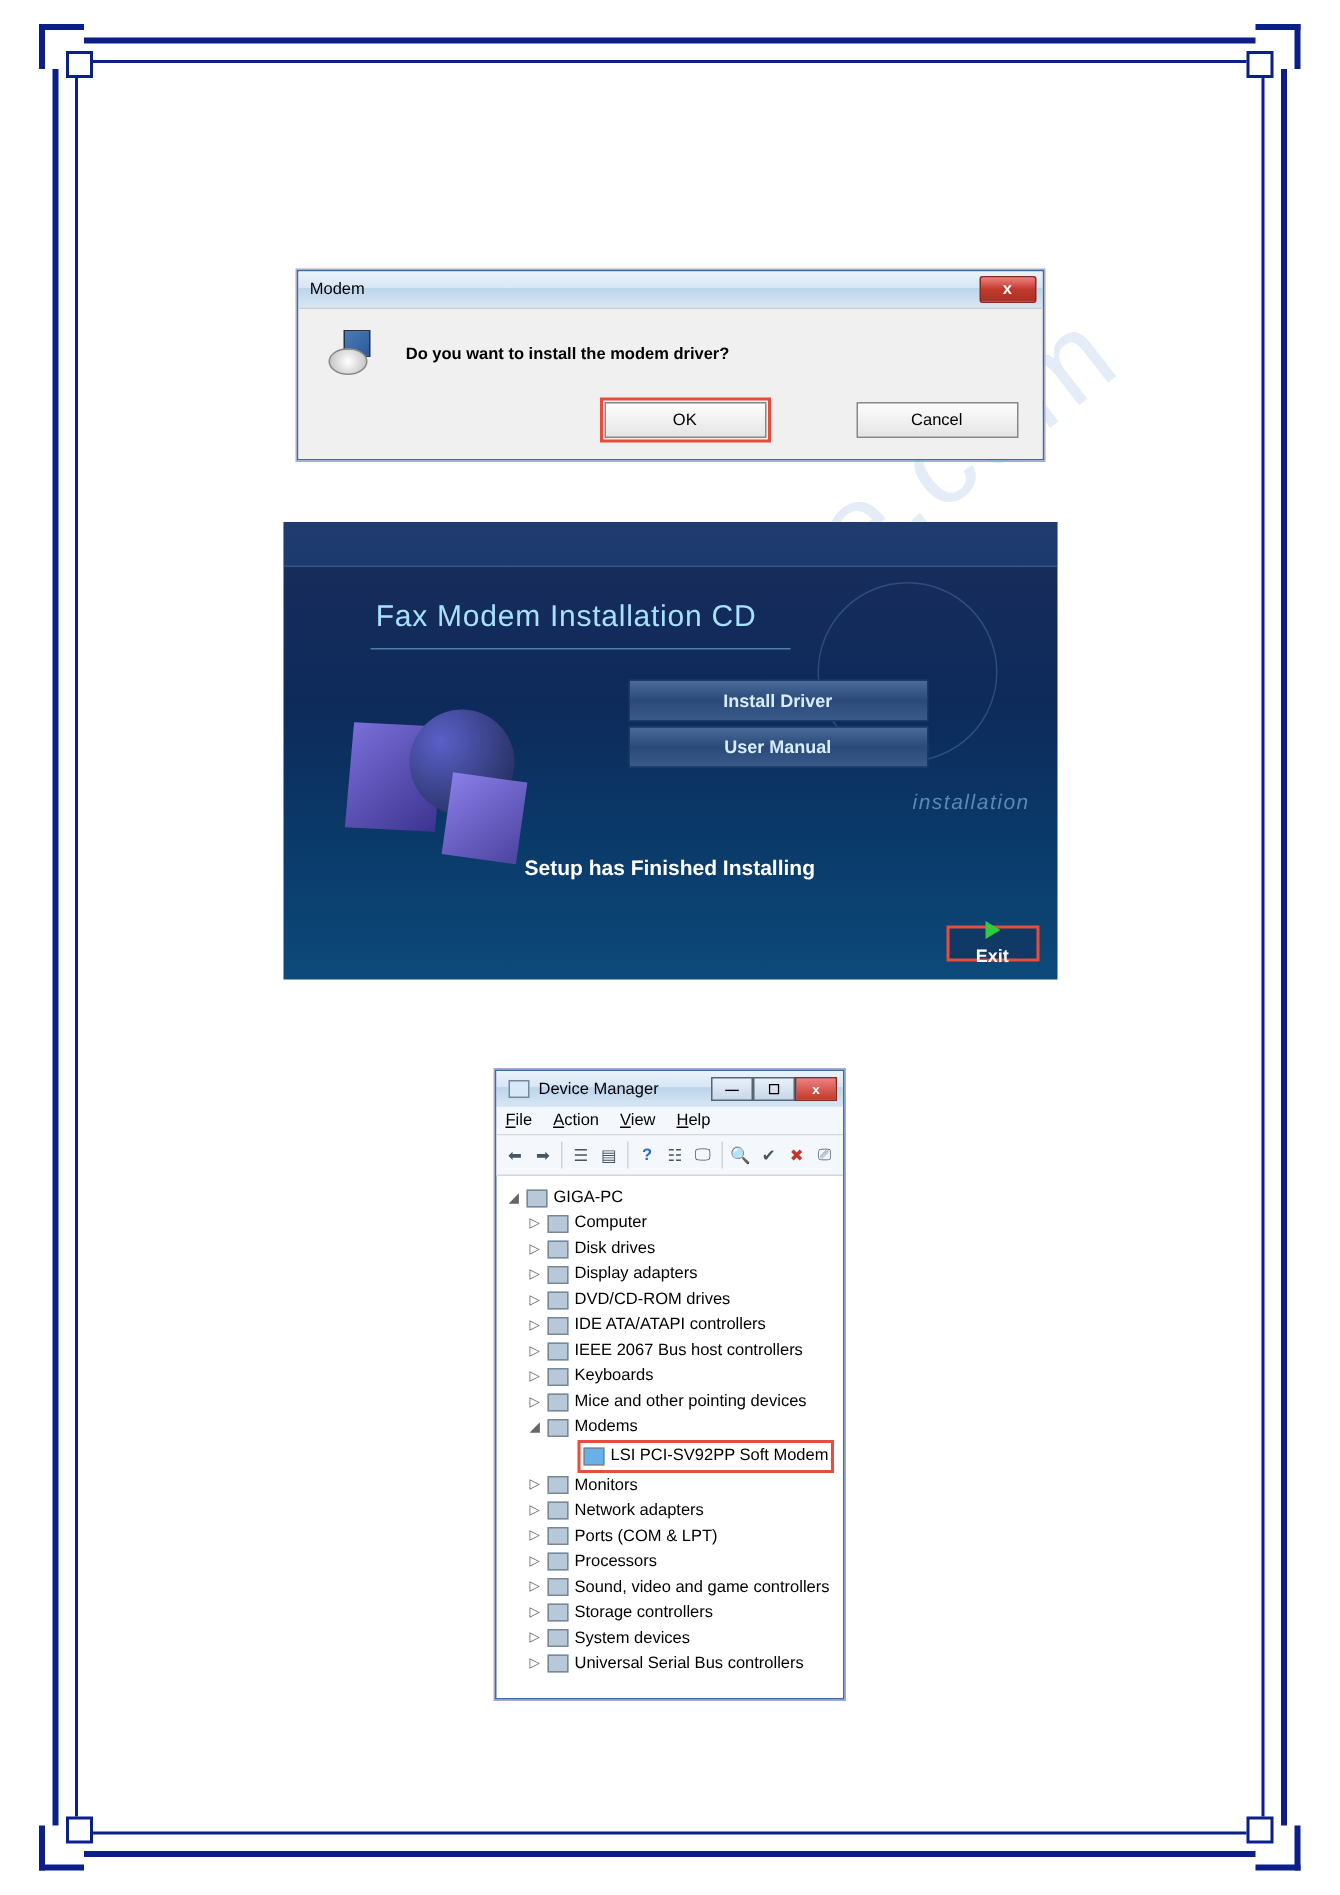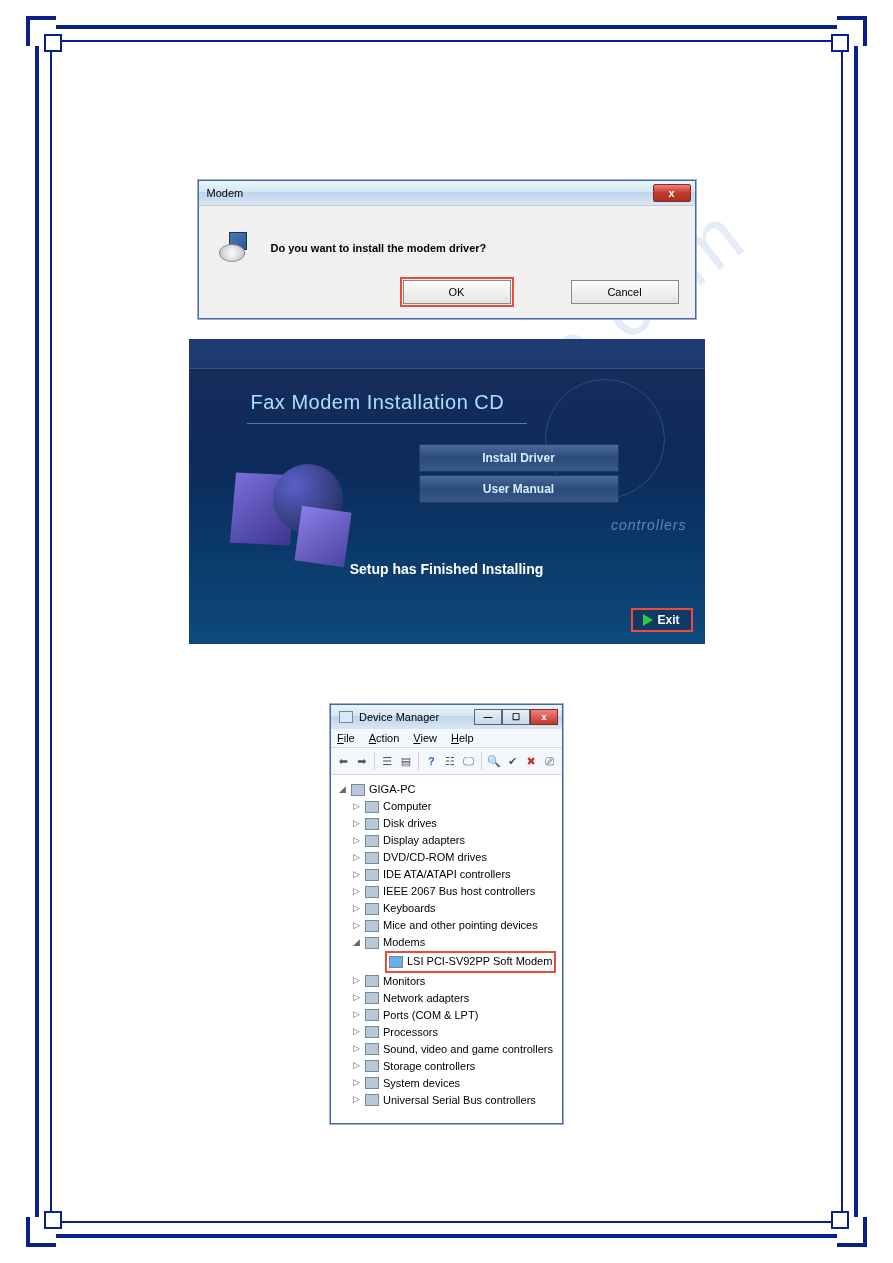--- a/index.html
+++ b/index.html
@@ -58,21 +58,21 @@
     .close-btn {
       width: 38px; height: 18px;
       background: linear-gradient(to bottom, #f08080, #c0392b 50%, #a93226);
       border: 1px solid #8a2a1d;
       border-radius: 2px;
       color: #fff; font-weight: bold; font-size: 11px;
       display:flex; align-items:center; justify-content:center;
     }
     .dialog-body {
       background: #f0f0f0;
-      padding: 24px 16px 14px;
+      padding: 12px 16px 14px;
       border-top: 1px solid #ccc;
     }
     .dialog-row { display: flex; align-items: center; gap: 20px; margin-bottom: 14px; }
     .install-icon {
       width: 36px; height: 36px; position: relative;
     }
     .install-icon .disc { position:absolute; width:26px; height:18px; background:radial-gradient(circle,#fff,#bbb); border-radius:50%; top:14px; left:4px; border:1px solid #888;}
     .install-icon .box { position:absolute; width:18px; height:18px; background:linear-gradient(135deg,#4a7ab8,#2a5a98); top:2px; left:14px; border:1px solid #234;}
     .dialog-text { font-weight: bold; font-size: 11px; }
     .dialog-buttons { display:flex; justify-content:flex-end; gap: 60px; }
@@ -81,21 +81,21 @@
       background: linear-gradient(to bottom,#fdfdfd,#e4e4e4);
       border: 1px solid #888;
       font-size: 11px;
       display:flex; align-items:center; justify-content:center;
     }
     .highlight-red { outline: 2px solid #e74c3c; outline-offset: 1px; }
 
     
     .installer {
       width: 516px; height: 305px;
-      margin: 20px auto 0;
+      margin: 41px auto 0;
       background: linear-gradient(180deg,#1a2d5c 0%, #0d2a5a 40%, #0a3a6a 70%, #0d4a7a 100%);
       position: relative;
       color: #cfe3ff;
       overflow: hidden;
     }
     .installer .topbar { height: 30px; background: rgba(40,80,140,.4); border-bottom:1px solid rgba(100,150,200,.3);}
     .installer-title {
       position: absolute; top: 52px; left: 62px;
       color: #a8e0ff; font-size: 20px; letter-spacing: .5px;
       font-family: Arial, sans-serif;
@@ -122,20 +122,21 @@
     .inst-status {
       position:absolute; top:222px; left:0; right:0; text-align:center;
       color:#fff; font-weight:bold; font-size:14px;
     }
     .exit-btn {
       position:absolute; bottom:12px; right:12px;
       width: 62px; height: 24px;
       border: 2px solid #e74c3c;
       display:flex; align-items:center; justify-content:center; gap:4px;
       background: rgba(20,50,90,.6);
+      flex-direction: column;
     }
     .exit-btn .tri { width:0;height:0; border-top:6px solid transparent; border-bottom:6px solid transparent; border-left:10px solid #2ecc40;}
     .exit-btn span { color:#fff; font-weight:bold; font-size:12px;}
     .circ { position:absolute; right:40px; top:40px; width:120px; height:120px; border:1px solid rgba(120,180,230,.25); border-radius:50%;}
 
     
     .watermark {
       position: absolute;
       top: 380px; left: 150px;
       font-size: 80px;
@@ -217,21 +218,21 @@
     <div class="circ"></div>
     <div class="installer-title">Fax Modem Installation CD</div>
     <div class="installer-title-line"></div>
     <div class="graphic">
       <div class="shape1"></div>
         <div class="shape2"></div>
         <div class="shape3"></div>
     </div>
     <div class="inst-btn b1">Install Driver</div>
     <div class="inst-btn b2">User Manual</div>
-    <div class="inst-text">controllers</div>
+    <div class="inst-text">installation</div>
     <div class="inst-status">Setup has Finished Installing</div>
     <div class="exit-btn">
       <div class="tri"></div>
       <span>Exit</span>
     </div>
   </div>
 
   <div class="devmgr">
     <div class="titlebar">
       <span class="dev-ico" style="background:#d8e8f8;"></span>

